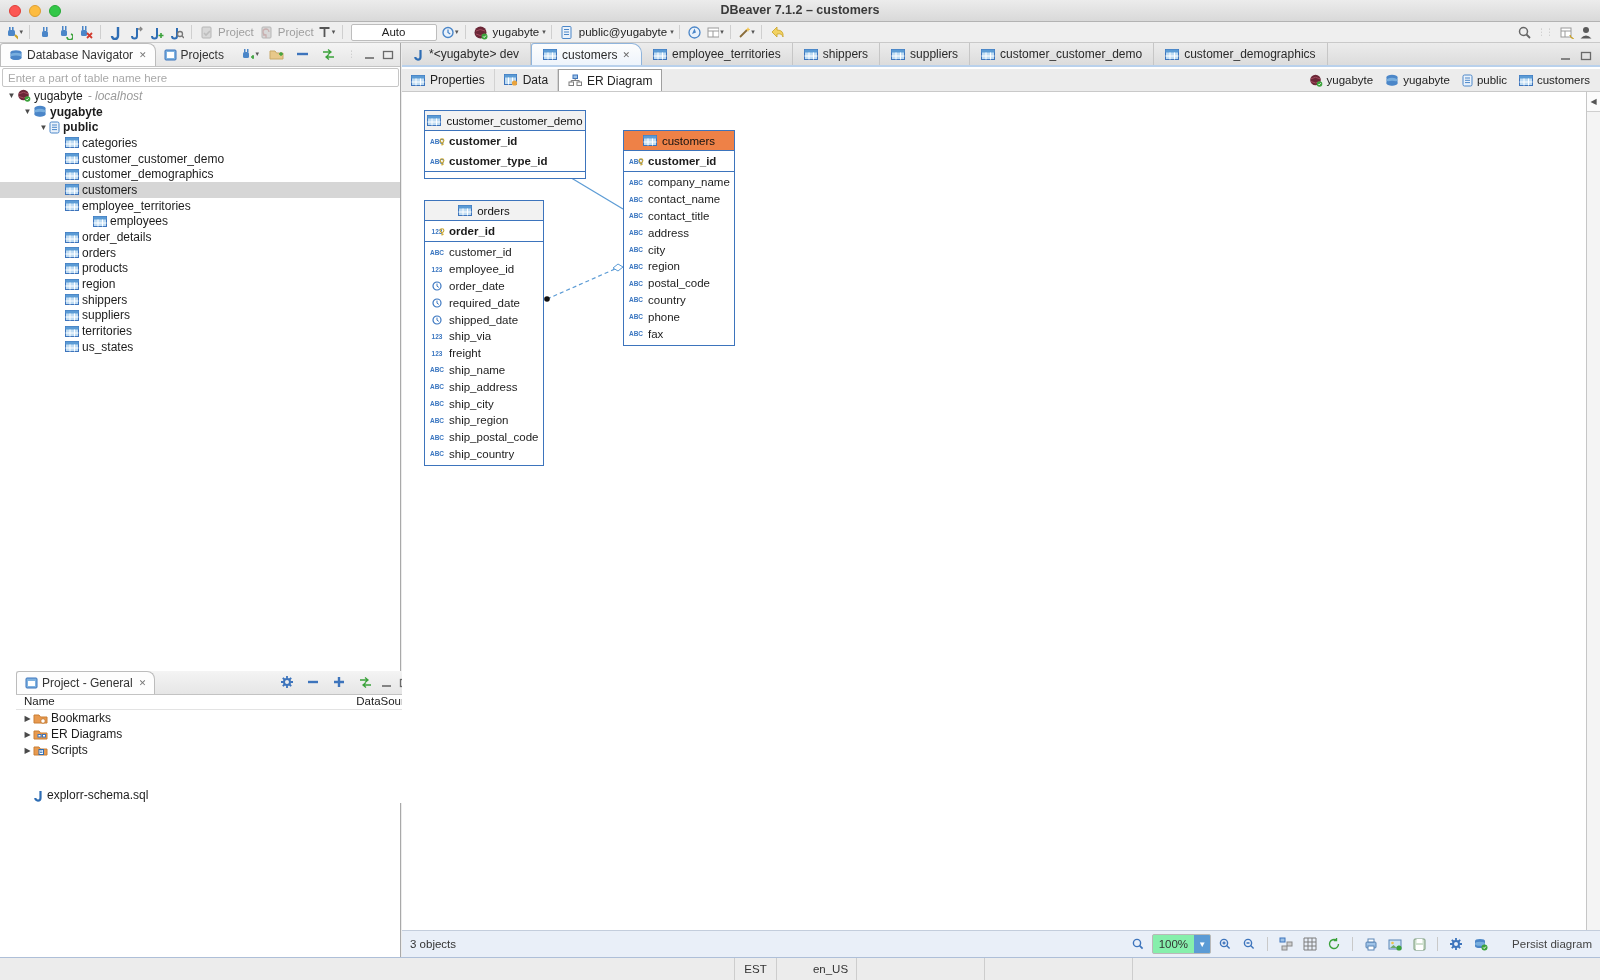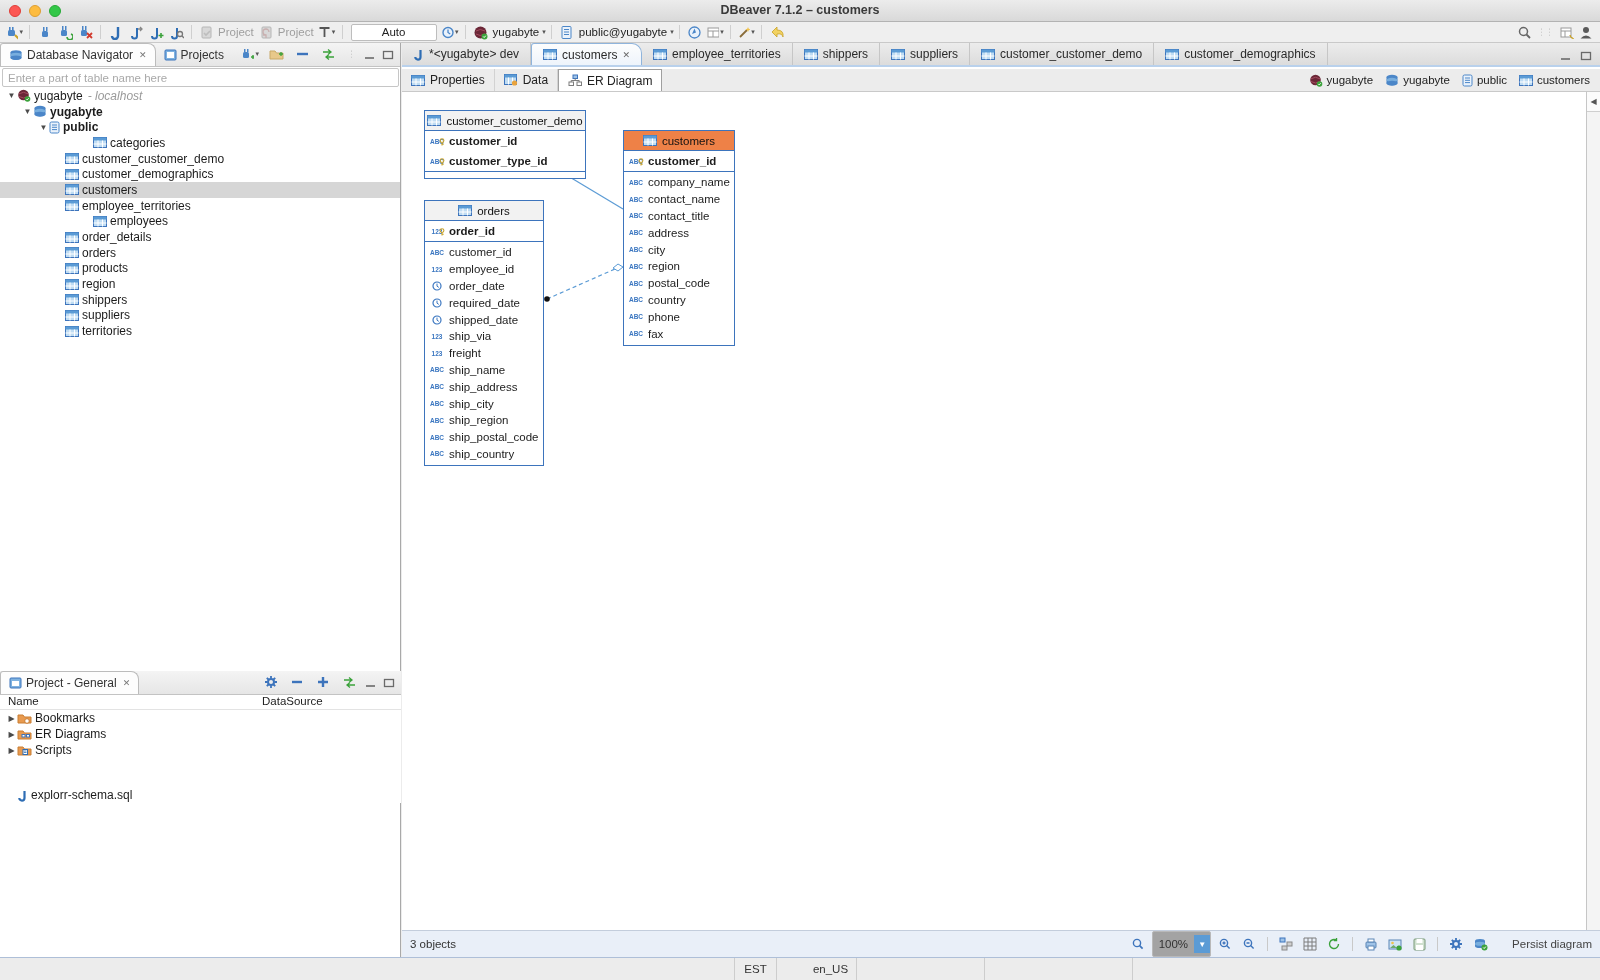--- a/index.html
+++ b/index.html
@@ -57,23 +57,23 @@
   .tree-row { display:flex; align-items:center; height:15.7px; font-size:12px;
     white-space:nowrap; cursor:default; }
   .tree-row.selected { background:#d6d6d6; }
   .twisty { width:11px; font-size:8px; color:#4a4a4a; text-align:center; flex:none; }
   .tree-label { margin-left:3px; }
   .tree-label.bold { font-weight:bold; }
   .tree-suffix { color:#9a9a9a; font-style:italic; margin-left:5px; }
   .ticon { flex:none; display:inline-flex; }
 
   
-  #project-panel { position:absolute; left:0; top:628px; width:401px; }
+  #project-panel { position:absolute; left:16px; top:628px; width:401px; }
   #proj-cols { display:flex; height:15px; border-bottom:1px solid #e3e3e3;
-    font-size:11.5px; color:#222; background:#fff; }
+    font-size:11.5px; color:#222; background:#fff;justify-content:space-between; }
   #proj-col-name { width:262px; padding-left:8px; }
 
   
   #right-col { position:absolute; left:402px; top:43px; width:1198px; height:914px; background:#fff; }
 
   #editor-tabbar { position:absolute; left:0; top:0; width:1198px; height:24px;
     background:linear-gradient(#ececec,#dcdcdc); border-bottom:2px solid #b9d1ec;
     display:flex; align-items:flex-end; }
   .ed-tab { display:flex; align-items:center; gap:5px; height:22px; padding:0 11px;
     font-size:12px; color:#2a2a2a; border-right:1px solid #c6c6c6; }
@@ -113,22 +113,22 @@
   .dt-abc, .dt-num { font-size:6.5px; font-weight:bold; color:#3a76c0; letter-spacing:0; }
   .keyov { position:absolute; right:-1px; bottom:-3px; }
 
   #conn-svg { position:absolute; left:0; top:0; pointer-events:none; }
 
   
   #dstatus { position:absolute; left:0; top:887px; width:1198px; height:27px;
     background:#e9eff8; border-top:1px solid #c3cddc; display:flex; align-items:center;
     padding:0 8px; font-size:11.5px; color:#333; }
   #dstatus-right { margin-left:auto; display:flex; align-items:center; gap:4px; }
-  #zoom-combo { display:flex; align-items:center; height:26px; border:1px solid #b9b9b9;
-    background:#a3a3a3; border-radius:2px; overflow:hidden; }
+  #zoom-combo { display:flex; align-items:center; height:20px; border:1px solid #b9b9b9;
+    background:#86efac; border-radius:2px; overflow:hidden; }
   #zoom-value { padding:0 6px; font-size:11.5px; }
   #zoom-dd { width:16px; height:18px; background:#5b9bd5; color:#fff; font-size:8px;
     display:flex; align-items:center; justify-content:center; }
   .ds-sep { width:1px; height:14px; background:#c9c9c9; margin:0 4px; }
   #persist-label { color:#444; font-size:11.5px; margin-left:18px; }
 
   
   #gstatus { position:absolute; left:0; top:957px; width:1600px; height:23px;
     background:#ececec; border-top:1px solid #aebfd8; display:flex; align-items:center;
     font-size:11.5px; color:#333; }
@@ -395,21 +395,21 @@
       <div class="tree-row" style="padding-left: 38px;">
         <span class="twisty">▼</span>
         <span class="ticon">
           <svg width="11" height="13">
             <rect x="1" y="1" width="9" height="11" rx="1.5" fill="#eaf2fb" stroke="#4b86c8"></rect>
             <path d="M3 4 h5 M3 6.3 h5 M3 8.6 h5" stroke="#4b86c8" stroke-width="1"></path>
           </svg>
         </span>
         <span class="tree-label bold">public</span>
       </div>
-      <div class="tree-row" style="padding-left: 82px; text-align: center;">
+      <div class="tree-row" style="padding-left: 54px; text-align: center;">
         <span class="twisty"></span>
         <span class="ticon">
           <svg width="14" height="11">
             <rect x="0.5" y="0.5" width="13" height="10" fill="#bfdcf3" stroke="#3d74bc"></rect>
             <rect x="0.5" y="0.5" width="13" height="3" fill="#5b9bd5"></rect>
             <path d="M5 3.5 v7 M9.5 3.5 v7 M0.5 7 h13" stroke="#fff" stroke-width="1"></path>
           </svg>
         </span>
         <span class="tree-label">categories</span>
       </div>
@@ -537,20 +537,31 @@
       <div class="tree-row" style="padding-left: 54px;">
         <span class="twisty"></span>
         <span class="ticon">
           <svg width="14" height="11">
             <rect x="0.5" y="0.5" width="13" height="10" fill="#bfdcf3" stroke="#3d74bc"></rect>
             <rect x="0.5" y="0.5" width="13" height="3" fill="#5b9bd5"></rect>
             <path d="M5 3.5 v7 M9.5 3.5 v7 M0.5 7 h13" stroke="#fff" stroke-width="1"></path>
           </svg>
         </span>
         <span class="tree-label">territories</span>
+      </div>
+      <div class="tree-row" style="padding-left: 54px;">
+        <span class="twisty"></span>
+        <span class="ticon">
+          <svg width="14" height="11">
+            <rect x="0.5" y="0.5" width="13" height="10" fill="#bfdcf3" stroke="#3d74bc"></rect>
+            <rect x="0.5" y="0.5" width="13" height="3" fill="#5b9bd5"></rect>
+            <path d="M5 3.5 v7 M9.5 3.5 v7 M0.5 7 h13" stroke="#fff" stroke-width="1"></path>
+          </svg>
+        </span>
+        <span class="tree-label">us_states</span>
       </div>
     </div>
 
   <div id="project-panel">
     <div class="view-tabbar">
       <div class="view-tab active">
         <span class="ticon">
             <svg width="13" height="12">
               <rect x="1" y="1" width="11" height="10" rx="1" fill="#7fb2e0" stroke="#3d74bc"></rect>
               <rect x="3" y="4" width="7" height="5" fill="#fff"></rect>

